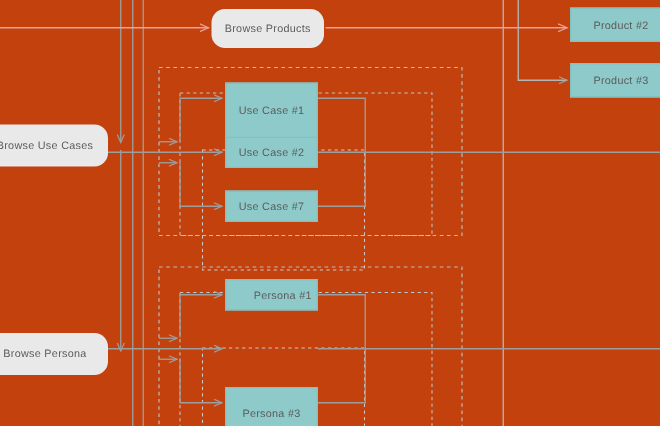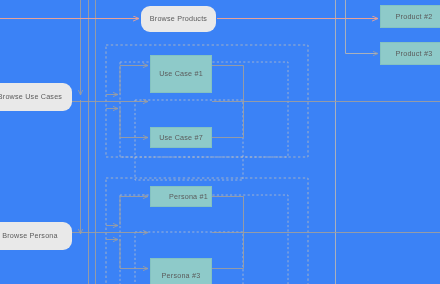--- a/index.html
+++ b/index.html
@@ -8,21 +8,21 @@
     background: #ffffff;
   }
   body {
     font-family: "Liberation Sans", sans-serif;
   }
   #canvas {
     position: relative;
     width: 440px;
     height: 284px;
     overflow: hidden;
-    background: #3b82f6;
+    background: #c2410c;
   }
   #edges {
     position: absolute;
     left: 0;
     top: 0;
     width: 440px;
     height: 284px;
   }
   .node {
     position: absolute;
@@ -127,20 +127,23 @@
   <div class="node entity" style="left: 380px; top: 5px; width: 68px; height: 23px;">
     <span>Product  #2</span>
   </div>
   <div class="node entity" style="left: 380px; top: 42px; width: 68px; height: 23px;">
     <span>Product #3</span>
   </div>
 
   <div class="node entity" style="left: 150px; top: 55px; width: 62px; height: 38px;">
     <span>Use Case #1</span>
   </div>
+  <div class="node entity" style="left: 150px; top: 91px; width: 62px; height: 21px;">
+    <span>Use Case #2</span>
+  </div>
   <div class="node entity" style="left: 150px; top: 127px; width: 62px; height: 21px;">
     <span>Use Case #7</span>
   </div>
 
   <div class="node entity" style="left: 150px; top: 186px; width: 62px; height: 21px; padding-left: 15px;">
     <span>Persona #1</span>
   </div>
   <div class="node entity" style="left: 150px; top: 258px; width: 62px; height: 35px;">
     <span>Persona #3</span>
   </div>

